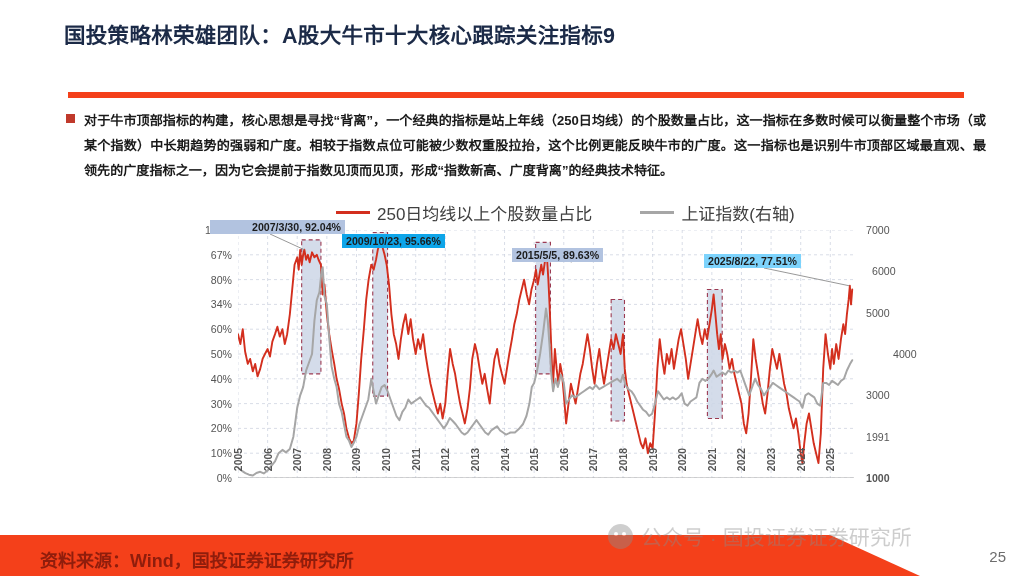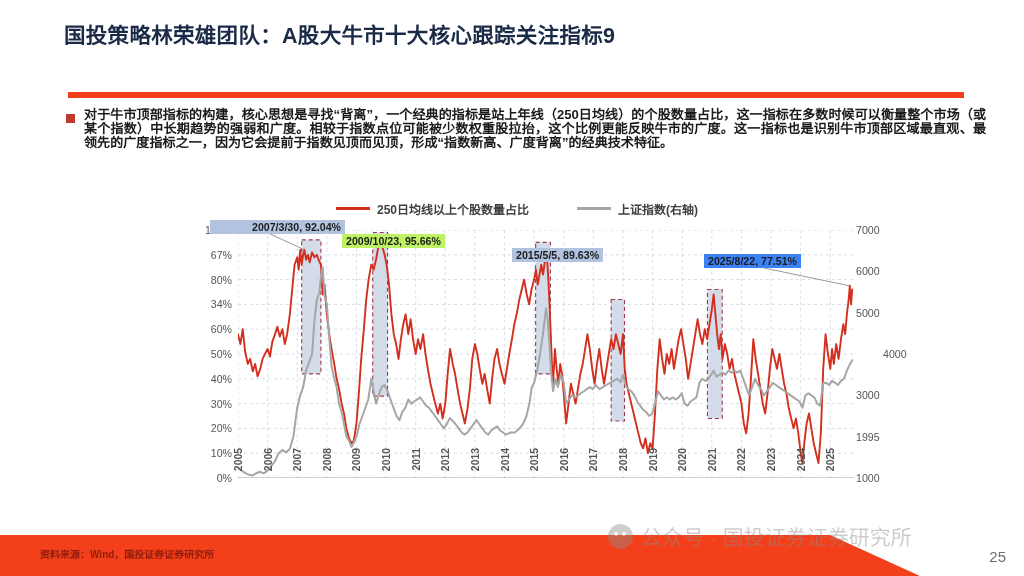--- a/index.html
+++ b/index.html
@@ -21,40 +21,40 @@
     position:absolute;left:4px;top:70px;width:896px;height:6px;
     background:#f4401a;
   }
 
   
   .body-block{position:absolute;left:66px;top:108px;width:920px;display:flex;gap:9px;}
   .bullet-sq{
     width:9px;height:9px;background:#c0392b;flex:0 0 auto;margin-top:6px;
   }
   .body-text{
-    font-size:13.1px;line-height:14px;color:#1a1a1a;font-weight:bold;
+    font-size:13.1px;line-height:25px;color:#1a1a1a;font-weight:bold;
     text-align:justify;letter-spacing:0px;
   }
 
   
   #chart-area{position:absolute;left:196px;top:196px;width:760px;height:320px;}
   .legend{position:absolute;left:140px;top:4px;display:flex;gap:48px;align-items:center;}
   .legend-item{display:flex;align-items:center;gap:7px;}
   .legend-swatch{width:34px;height:3px;display:block;}
-  .legend-label{font-size:12px;font-weight:bold;color:#404040;white-space:nowrap;}
+  .legend-label{font-size:17px;font-weight:normal;color:#404040;white-space:nowrap;}
 
   .plot-wrap{position:absolute;left:0;top:34px;width:760px;height:248px;}
   .axis-left{position:absolute;left:0;top:0;width:40px;height:248px;}
   .axis-right{position:absolute;left:660px;top:0;width:60px;height:248px;}
   .tick{
     position:absolute;font-size:10.6px;color:#555;white-space:nowrap;
     transform:translateY(-50%);
   }
   .tick.left{right:4px;text-align:right;}
-  .tick.right{left:0;text-align:left;}
+  .tick.right{left:10px;text-align:left;}
 
   .plot{position:absolute;left:42px;top:0;width:616px;height:248px;}
 
   .xaxis{position:absolute;left:42px;top:250px;width:616px;height:64px;}
   .xtick{
     position:absolute;top:2px;font-size:10.4px;color:#555;font-weight:bold;
     writing-mode:vertical-rl;transform:rotate(180deg);transform-origin:center;
     white-space:nowrap;
   }
 
@@ -79,21 +79,21 @@
 
   
   .footer{
     position:absolute;left:0;top:535px;width:1024px;height:41px;overflow:hidden;
   }
   .footer-bg{
     position:absolute;inset:0;background:#f4401a;
     clip-path:polygon(0 0, 830px 0, 920px 41px, 0 41px);
   }
   .footer-src{
-    position:absolute;left:40px;top:11px;font-size:10px;font-weight:bold;
+    position:absolute;left:40px;top:11px;font-size:18px;font-weight:bold;
     color:#8f1d0c;white-space:nowrap;
   }
   .page-no{
     position:absolute;right:18px;top:13px;font-size:15px;color:#6d6d6d;
     font-weight:500;
   }
 </style>
 </head>
 <body>
 
@@ -130,26 +130,26 @@
           <div class="tick left" style="top: 173.6px; margin-left: 12px;">30%</div>
           <div class="tick left" style="top: 148.8px;">40%</div>
           <div class="tick left" style="top: 124px;">50%</div>
           <div class="tick left" style="top: 99.2px;">60%</div>
           <div class="tick left" style="top: 74.4px;">34%</div>
           <div class="tick left" style="top: 49.6px;">80%</div>
           <div class="tick left" style="top: 24.8px;">67%</div>
           <div class="tick left" style="top: 0px;">100%</div>
         </div>
       <div class="axis-right" id="axis-right">
-          <div class="tick right" style="top: 248px;">1000</div>
-          <div class="tick right" style="top: 206.667px;">1995</div>
+          <div class="tick right" style="top: 248px; font-weight: bold;">1000</div>
+          <div class="tick right" style="top: 206.667px;">1991</div>
           <div class="tick right" style="top: 165.333px;">3000</div>
           <div class="tick right" style="top: 124px; margin-left: 27px;">4000</div>
           <div class="tick right" style="top: 82.6667px;">5000</div>
-          <div class="tick right" style="top: 41.3333px;">6000</div>
+          <div class="tick right" style="top: 41.3333px; margin-left: 6px;">6000</div>
           <div class="tick right" style="top: 0px;">7000</div>
         </div>
       <div class="plot" id="plot-host"><svg width="616" height="248" viewBox="0 0 616 248">
             <line x1="0" x2="616" y1="248" y2="248" stroke="#c9cfdd" stroke-width="0.7" stroke-dasharray="3,3"></line>
             <line x1="0" x2="616" y1="223.2" y2="223.2" stroke="#c9cfdd" stroke-width="0.7" stroke-dasharray="3,3"></line>
             <line x1="0" x2="616" y1="198.4" y2="198.4" stroke="#c9cfdd" stroke-width="0.7" stroke-dasharray="3,3"></line>
             <line x1="0" x2="616" y1="173.60000000000002" y2="173.60000000000002" stroke="#c9cfdd" stroke-width="0.7" stroke-dasharray="3,3"></line>
             <line x1="0" x2="616" y1="148.8" y2="148.8" stroke="#c9cfdd" stroke-width="0.7" stroke-dasharray="3,3"></line>
             <line x1="0" x2="616" y1="124" y2="124" stroke="#c9cfdd" stroke-width="0.7" stroke-dasharray="3,3"></line>
             <line x1="0" x2="616" y1="99.20000000000002" y2="99.20000000000002" stroke="#c9cfdd" stroke-width="0.7" stroke-dasharray="3,3"></line>
@@ -211,29 +211,29 @@
         <div class="xtick" style="left: 528.077px;">2023</div>
         <div class="xtick" style="left: 557.692px;">2024</div>
         <div class="xtick" style="left: 587.308px;">2025</div>
       </div>
 
     <div id="callout-host">
         <div class="callout" style="left: 14px; top: 24px; background: rgb(178, 195, 224); padding-left: 42px;">2007/3/30, 92.04%</div>
         <svg width="760" height="300" style="position: absolute; left: 0px; top: 0px; pointer-events: none;">
           <line x1="74" y1="38" x2="108.33846153846196" y2="53.74079999999998" stroke="#8c8c8c" stroke-width="0.9"></line>
         </svg>
-        <div class="callout" style="left: 146px; top: 38px; background: #bef264;">2009/10/23, 95.66%</div>
+        <div class="callout" style="left: 146px; top: 38px; background: #0ea5e9;">2009/10/23, 95.66%</div>
         <svg width="760" height="300" style="position: absolute; left: 0px; top: 0px; pointer-events: none;">
           <line x1="206" y1="52" x2="184.44999999999868" y2="44.76320000000001" stroke="#8c8c8c" stroke-width="0.9"></line>
         </svg>
         <div class="callout" style="left: 316px; top: 52px; background: rgb(178, 195, 224);">2015/5/5, 89.63%</div>
         <svg width="760" height="300" style="position: absolute; left: 0px; top: 0px; pointer-events: none;">
           <line x1="376" y1="66" x2="350.88846153846407" y2="59.717600000000004" stroke="#8c8c8c" stroke-width="0.9"></line>
         </svg>
-        <div class="callout" style="left: 508px; top: 58px; background: #3b82f6;">2025/8/22, 77.51%</div>
+        <div class="callout" style="left: 508px; top: 58px; background: #7dd3fc;">2025/8/22, 77.51%</div>
         <svg width="760" height="300" style="position: absolute; left: 0px; top: 0px; pointer-events: none;">
           <line x1="568" y1="72" x2="653.2615384615428" y2="89.77519999999998" stroke="#8c8c8c" stroke-width="0.9"></line>
         </svg>
       </div>
   </div>
 
   <div class="watermark">
     <span class="wm-icon"></span>
     <span class="wm-text">公众号 · 国投证券证券研究所</span>
   </div>

